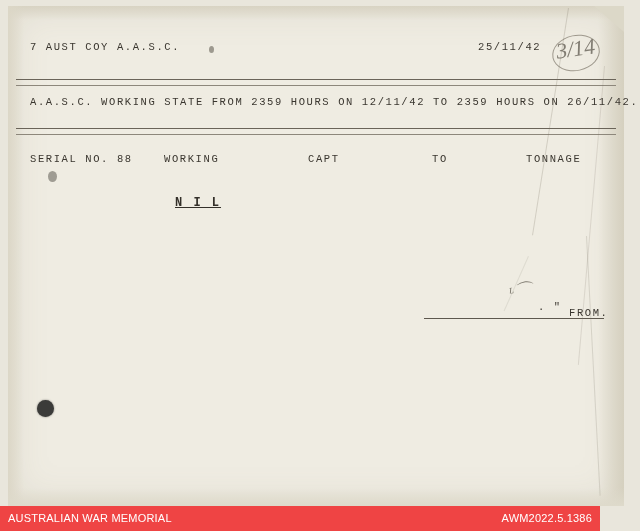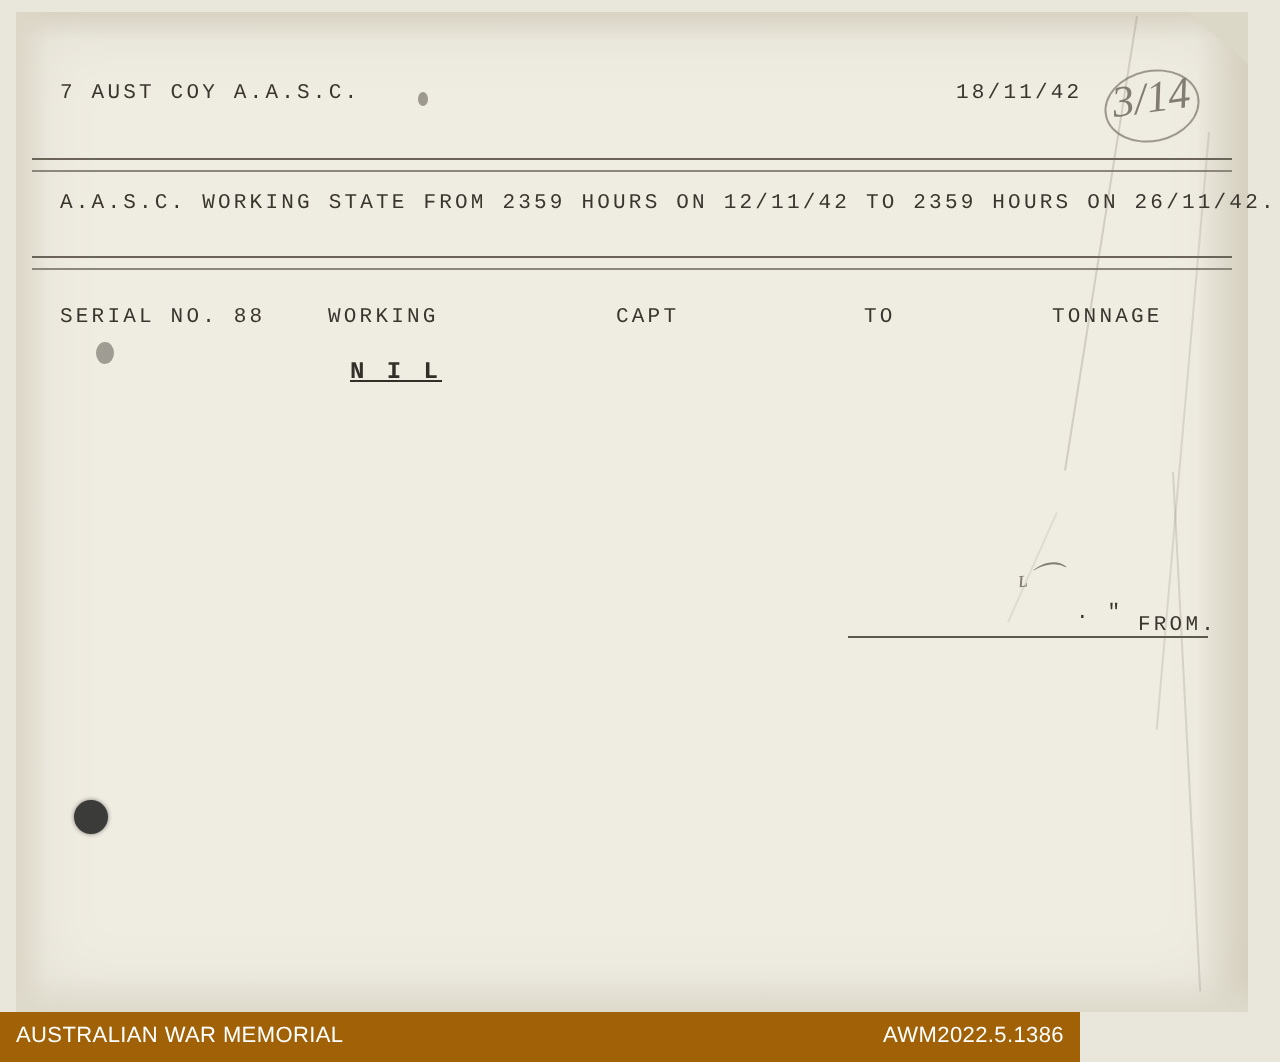--- a/index.html
+++ b/index.html
@@ -129,22 +129,22 @@
     font-size: 20px;
     font-style: italic;
     opacity: 0.75;
     transform: rotate(-6deg);
   }
 
   
   #footer {
     position: absolute;
     left: 0; bottom: 0;
-    width: 540px; height: 25px;
-    background: #a16207;
+    width: 600px; height: 25px;
+    background: #ef4444;
     color: #ffffff;
     font-family: "Liberation Sans", sans-serif;
     font-size: 11px;
   }
   #footer .left {
     position: absolute; left: 8px; top: 6px;
     letter-spacing: 0.2px;
   }
   #footer .right {
     position: absolute; right: 8px; top: 6px;
@@ -157,21 +157,21 @@
 <div id="page">
 
   <div id="paper">
     <div class="edge-top"></div>
     <div class="edge-left"></div>
     <div class="edge-right"></div>
     <div class="edge-bottom"></div>
     <div class="corner-fold"></div>
 
     <div class="tw" style="left:22px; top:35px;">7 AUST COY A.A.S.C.</div>
-    <div class="tw" style="left:470px; top:35px;">18/11/42</div>
+    <div class="tw" style="left:470px; top:35px;">25/11/42</div>
 
     <div class="smudge" style="left:201px; top:40px; width:5px; height:7px;"></div>
 
     <div class="pencil-circle" style="left:544px; top:29px;"></div>
     <div class="pencil" style="left:548px; top:30px;">3/14</div>
 
     <div class="rule" style="left:8px; top:73px; width:600px;"></div>
     <div class="rule thin" style="left:8px; top:79px; width:600px;"></div>
 
     <div class="tw" style="left:22px; top:90px;">A.A.S.C. WORKING STATE FROM 2359 HOURS ON 12/11/42 TO 2359 HOURS ON 26/11/42.</div>
@@ -180,21 +180,21 @@
     <div class="rule thin" style="left:8px; top:128px; width:600px;"></div>
 
     <div class="tw" style="left:22px; top:147px;">SERIAL NO. 88</div>
     <div class="tw" style="left:156px; top:147px;">WORKING</div>
     <div class="tw" style="left:300px; top:147px;">CAPT</div>
     <div class="tw" style="left:424px; top:147px;">TO</div>
     <div class="tw" style="left:518px; top:147px;">TONNAGE</div>
 
     <div class="smudge" style="left:40px; top:165px; width:9px; height:11px; background:rgba(80,76,68,0.5);"></div>
 
-    <div class="tw bold" style="left:167px; top:173px; font-size:12px; letter-spacing:2px; text-decoration:underline;">N I L</div>
+    <div class="tw bold" style="left:167px; top:190px; font-size:12px; letter-spacing:2px; text-decoration:underline;">N I L</div>
 
     <div class="sig" style="left:500px; top:272px;">ᶫ⌒</div>
     <div class="tw" style="left:530px; top:295px;">. "</div>
     <div class="tw" style="left:561px; top:301px;">FROM.</div>
     <div class="rule thin" style="left:416px; top:312px; width:180px; border-top:1px solid #5d584e;"></div>
 
     <div class="hole" style="left:29px; top:394px;"></div>
 
     <div class="crease" style="left:560px; top:2px; width:1.2px; height:230px; transform: rotate(9deg); opacity:0.55;"></div>
     <div class="crease" style="left:596px; top:60px; width:1px; height:300px; transform: rotate(5deg); opacity:0.4;"></div>

